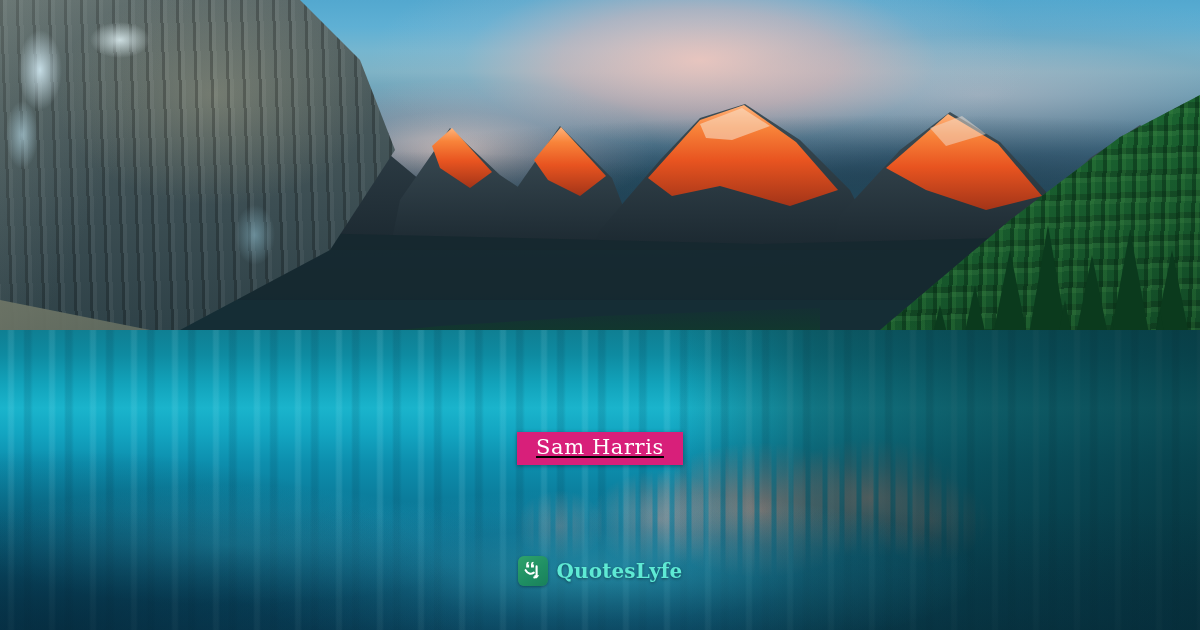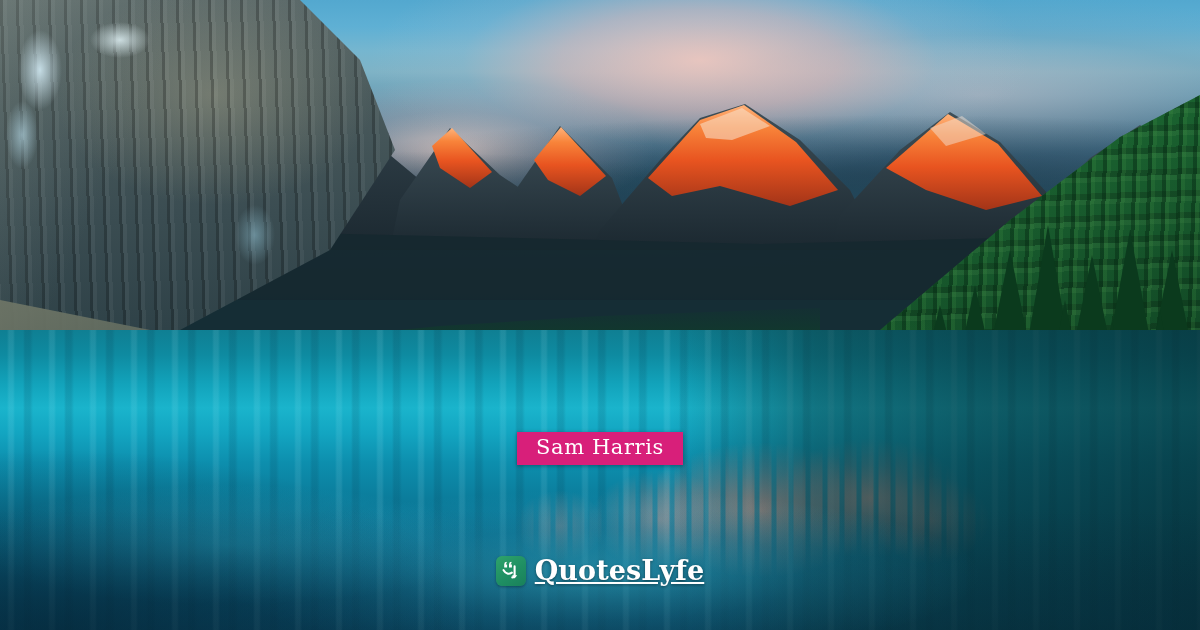--- a/index.html
+++ b/index.html
@@ -194,21 +194,21 @@
     white-space:nowrap;
     text-shadow:0 1px 2px rgba(0,0,0,.6);
     transform:scaleX(.92);
   }
   .qline.l2 { margin-top:5px; }
   .qline.l3 { margin-top:7px; }
 
   
   #authorwrap {
     position:absolute; left:0; top:432px; width:1200px;
-    display:flex; justify-content:center;
+    display:flex; justify-content:center;text-decoration:underline;
   }
   #author {
     background:#d81f7a;
     color:#ffffff;
     font-family:"DejaVu Serif","Liberation Serif", serif;
     font-size:21px; font-weight:400;
     letter-spacing:.6px;
     padding:3px 19px 5px 19px;
     line-height:25px;
     box-shadow:0 1px 4px rgba(0,0,0,.35);
@@ -220,26 +220,25 @@
     display:flex; justify-content:center; align-items:center; gap:9px;
   }
   #logomark {
     width:30px; height:30px; border-radius:6px;
     background:linear-gradient(145deg,#2fa36a 0%,#1f8f63 55%,#19805a 100%);
     position:relative; flex:0 0 auto;
     box-shadow:0 1px 3px rgba(0,0,0,.35);
   }
   #logomark svg { position:absolute; left:0; top:0; }
   #logotext {
-    color:#ffffff;
+    color:#5eead4;
     font-family:"DejaVu Serif","Liberation Serif", serif;
-    font-weight:700; font-size:27px; line-height:30px;
+    font-weight:700; font-size:20px; line-height:30px;
     letter-spacing:.1px;
     text-shadow:0 1px 3px rgba(0,0,0,.45);
-    text-decoration:underline;
   }
 </style>
 </head>
 <body>
 
 <div id="card">
 
   <div class="layer" id="sky"></div>
   <div class="layer" id="skyclouds"></div>
 

